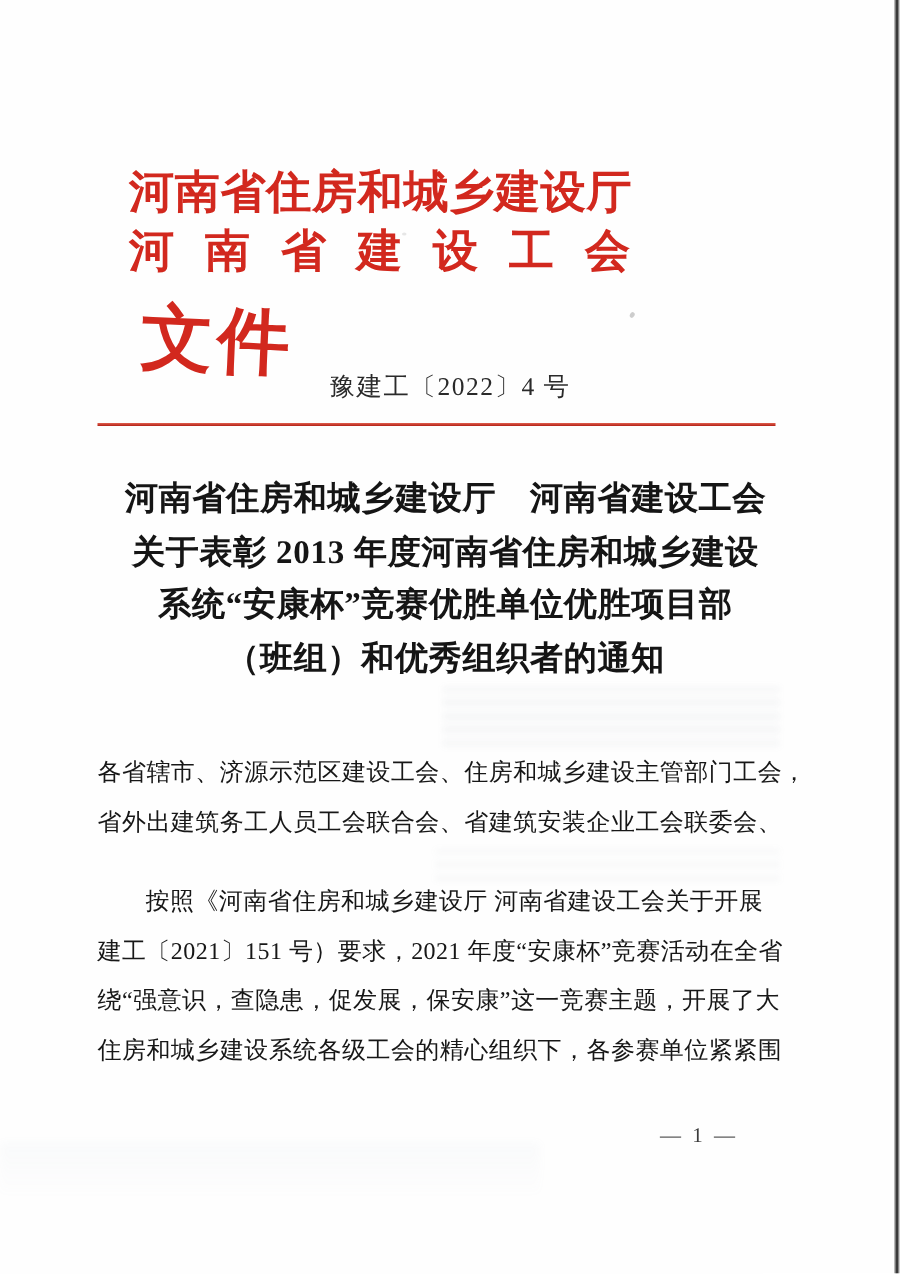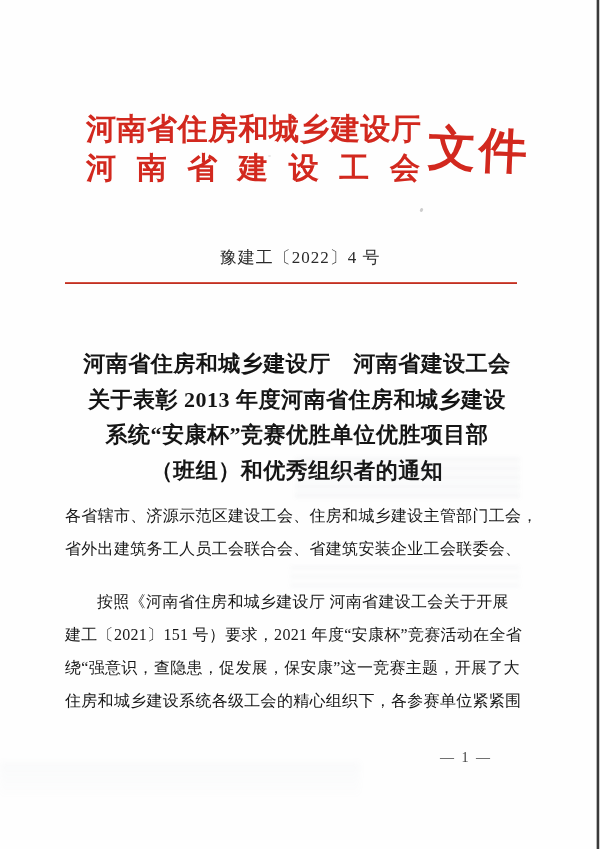--- a/index.html
+++ b/index.html
@@ -16,21 +16,21 @@
   }
   
   .edge-line {
     position: absolute; top: 0; bottom: 0; right: 1px; width: 2px;
     background: #3a3a3a;
     box-shadow: -1px 0 0 #b8b8b8, 1px 0 0 #cfcfcf;
   }
   
   .letterhead {
     position: absolute; left: 86px; top: 110px; width: 470px;
-    display: flex; align-items: flex-start;
+    display: flex; align-items: flex-start; flex-direction: column;
   }
   .org { width: 334px; color: #d2281e; font-weight: bold; }
   .org1 {
     font-size: 30px; line-height: 38px; white-space: nowrap;
     letter-spacing: 0.5px;
   }
   .org2 {
     font-size: 30px; line-height: 40px;
     text-align: justify; text-align-last: justify;
     width: 334px;
@@ -50,21 +50,21 @@
     font-size: 17px; line-height: 22px; color: #2a2a2a;
     letter-spacing: 1px;
   }
   
   .redline {
     position: absolute; left: 65px; top: 282px; width: 452px; height: 2px;
     background: linear-gradient(#e0604f, #b22015);
   }
   
   .title {
-    position: absolute; left: 0; right: 6px; top: 346px;
+    position: absolute; left: 0; right: 6px; top: 314px;
     text-align: center;
     font-size: 22px; line-height: 35.5px;
     font-weight: bold; color: #151515;
     letter-spacing: 0.5px;
   }
   
   .bodytext {
     position: absolute; left: 65px; top: 500px; width: 470px;
     font-size: 16px; line-height: 32.9px; color: #171717;
     letter-spacing: 0.3px;

